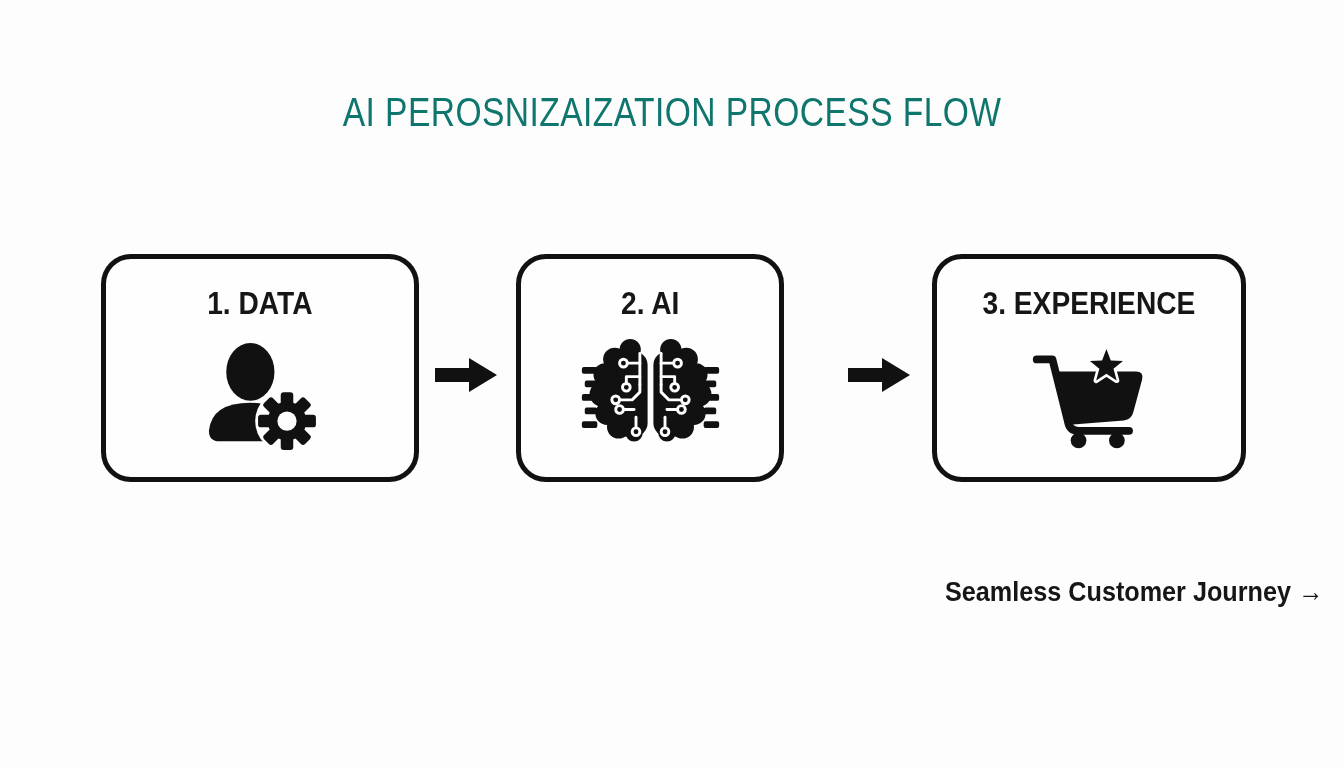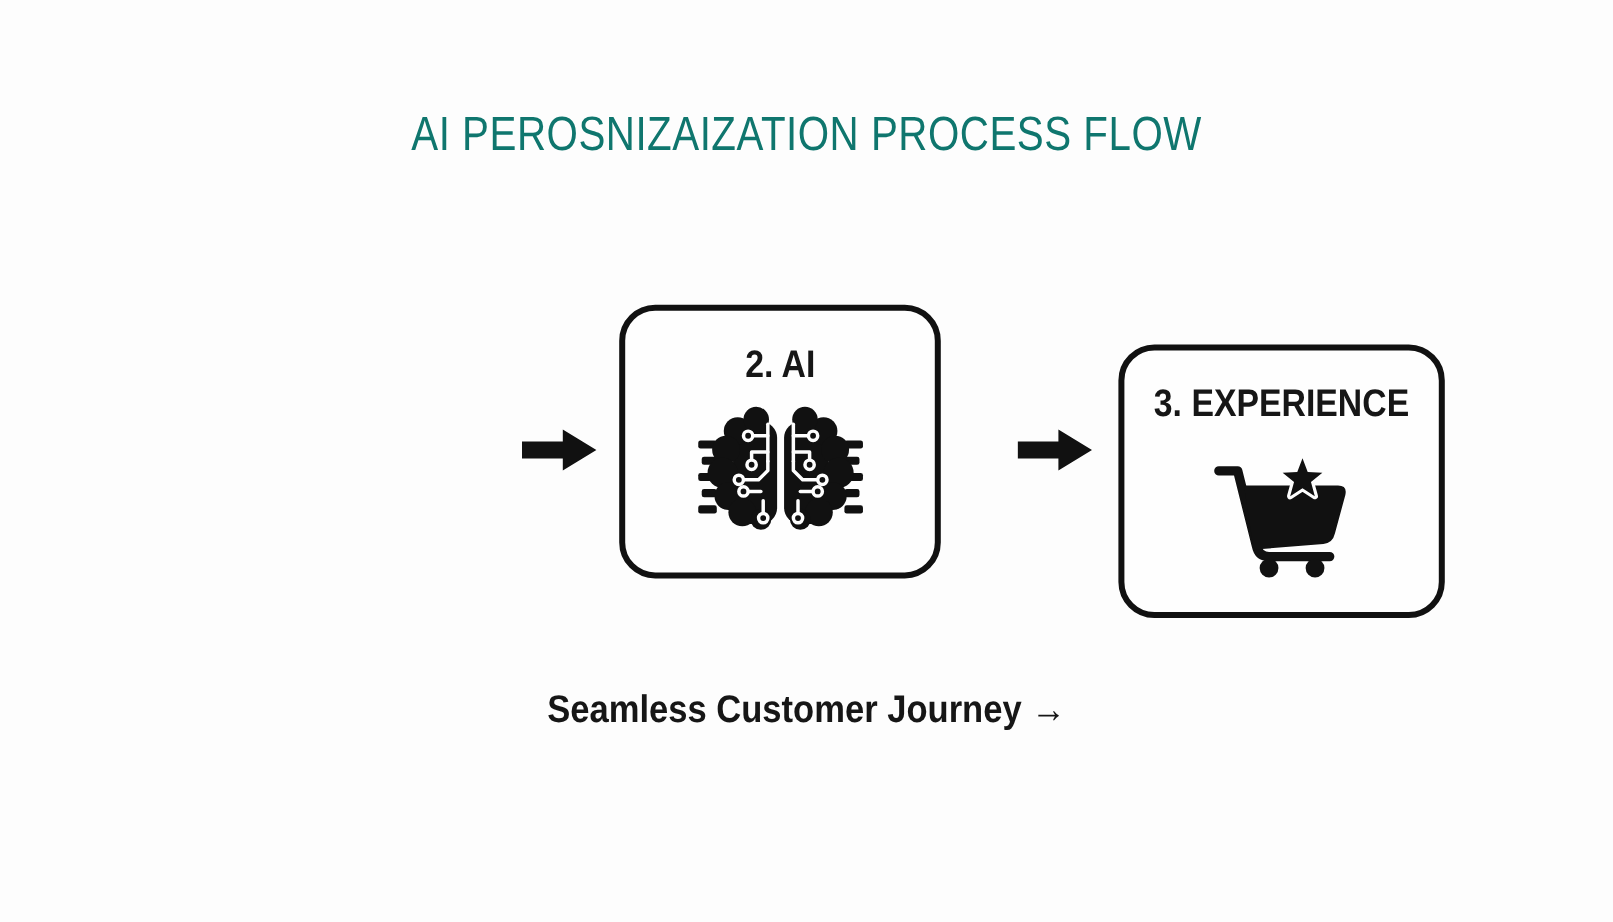--- a/index.html
+++ b/index.html
@@ -12,45 +12,67 @@
     font-size:40px;font-weight:400;letter-spacing:0.5px;color:#0f766e;margin-top:40px;
   }
   .squeeze{display:inline-block;transform:scaleX(0.84);transform-origin:center;white-space:nowrap;}
   .step-box{
     position:absolute;top:254px;height:228px;box-sizing:border-box;
     border:5px solid #111;border-radius:30px;background:#fefefe;
     display:flex;flex-direction:column;align-items:center;
   }
   .step-box.b1{left:101px;width:318px;}
   .step-box.b2{left:516px;width:268px;}
-  .step-box.b3{left:932px;width:272px;margin-top:33px;}
+  .step-box.b3{left:932px;width:314px;}
   .step-label{
     margin-top:26px;font-size:32px;font-weight:700;color:#161616;
     transform:scaleX(0.88);transform-origin:center;white-space:nowrap;
   }
   .step-iconwrap{flex:1;display:flex;align-items:center;justify-content:center;margin-top:-8px;}
   .flow-arrow{position:absolute;top:356px;width:64px;height:38px;}
   .flow-arrow.a1{left:435px;}
   .flow-arrow.a2{left:848px;}
   .caption{
-    position:absolute;top:571px;left:0;right:0;text-align:center;
-    font-size:32px;font-weight:700;line-height:41px;color:#161616;
+    position:absolute;top:571px;left:0;right:0;text-align:right;
+    font-size:28px;font-weight:700;line-height:41px;color:#161616;
   }
   .caption .squeeze{transform:scaleX(0.9);}
   svg{display:block;}
 </style>
 </head>
 <body>
 
 <div class="canvas">
 
   <div class="diagram-title">
     <span class="squeeze">AI PEROSNIZAIZATION PROCESS FLOW</span>
   </div>
 
+  <div class="step-box b1">
+    <div class="step-label">1. DATA</div>
+    <div class="step-iconwrap">
+      <span>
+        <svg width="116" height="108" viewBox="0 0 120 112">
+          <ellipse cx="50" cy="31" rx="25" ry="30" fill="#111"></ellipse>
+          <path d="M18,103 Q7,103 7,92 Q10,63 50,63 Q88,63 94,94 L95,103 Z" fill="#111"></path>
+          <circle cx="88" cy="82" r="33" fill="#fefefe"></circle>
+          <g transform="translate(88,82)">
+            <g fill="#111">
+              <rect x="-6.5" y="-30" width="13" height="60" rx="3"></rect>
+              <rect x="-6.5" y="-30" width="13" height="60" rx="3" transform="rotate(45)"></rect>
+              <rect x="-6.5" y="-30" width="13" height="60" rx="3" transform="rotate(90)"></rect>
+              <rect x="-6.5" y="-30" width="13" height="60" rx="3" transform="rotate(135)"></rect>
+              <circle r="20"></circle>
+            </g>
+            <circle r="10" fill="#fefefe"></circle>
+          </g>
+        </svg>
+      </span>
+    </div>
+  </div>
 
   <span class="flow-arrow a1">
     <svg width="64" height="38" viewBox="0 0 64 38">
       <polygon points="0,12 34,12 34,2 62,19 34,36 34,26 0,26" fill="#111"></polygon>
     </svg>
   </span>
 
   <div class="step-box b2">
     <div class="step-label">2. AI</div>
     <div class="step-iconwrap">

